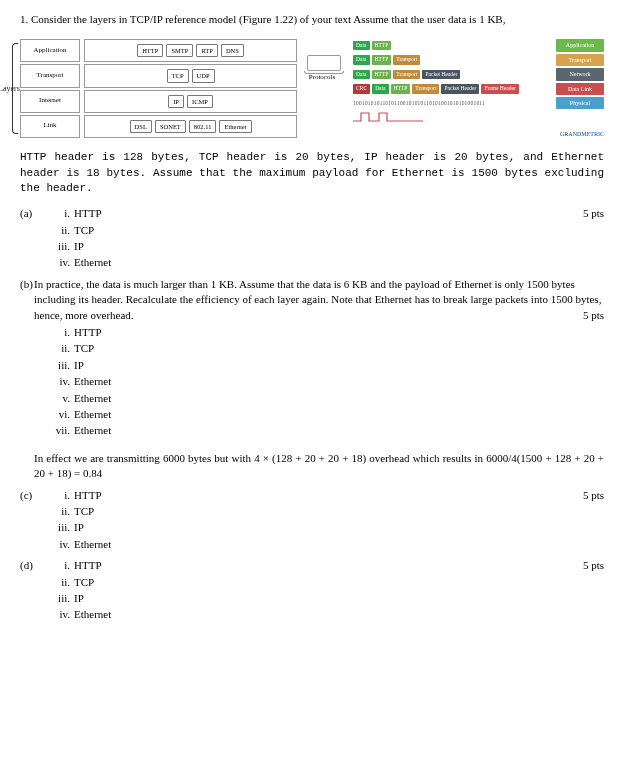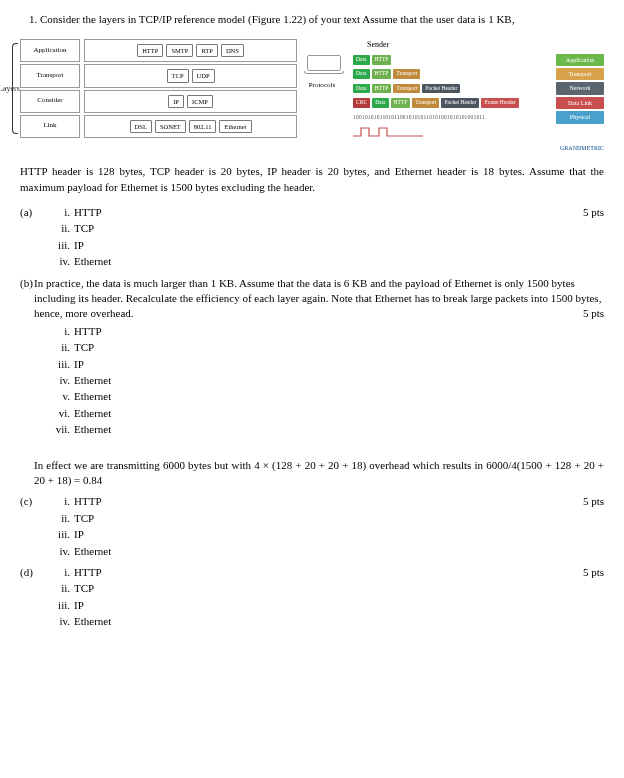--- a/index.html
+++ b/index.html
@@ -5,21 +5,21 @@
     * { box-sizing: border-box; margin: 0; padding: 0; }
     body {
       font-family: "Times New Roman", serif;
       font-size: 11px;
       color: #000;
       background: #fff;
       width: 624px;
       padding: 12px 20px;
       line-height: 1.4;
     }
-    .question-intro { margin-bottom: 12px; margin-left: 9px; }
+    .question-intro { margin-bottom: 12px; }
     .q-num { display: inline; }
     .figure-row { display: flex; gap: 10px; margin: 8px 0 12px 0; align-items: flex-start; }
     .left-diagram { position: relative; width: 280px; }
     .layers-label {
       position: absolute; left: -22px; top: 50%; transform: translateY(-50%);
       font-size: 8px; color: #222;
     }
     .brace {
       position: absolute; left: -8px; top: 4px; bottom: 4px;
       border-left: 1px solid #333;
@@ -50,21 +50,21 @@
     }
     .proto-row { display: flex; gap: 3px; justify-content: center; }
     .proto-box {
       border: 1px solid #777;
       font-size: 6.5px;
       padding: 1px 4px;
       background: #fff;
       border-radius: 1px;
     }
     .protocols-label {
-      position: absolute; right: -38px; top: 42px; font-size: 7px;
+      position: absolute; right: -38px; top: 34px; font-size: 7px;
     }
     .right-diagram {
       width: 300px;
       position: relative;
     }
     .sender-label { font-size: 8px; margin-bottom: 3px; margin-left: 60px; }
     .laptop {
       position: absolute; left: 0; top: 16px;
       width: 34px; height: 24px;
     }
@@ -84,33 +84,34 @@
     .chip-trans { background: #d7a24a; }
     .chip-net { background: #5a6570; }
     .chip-link { background: #c94f4f; }
     .chip-phys { background: #4aa0cc; }
     .bits { font-size: 5.5px; color: #555; letter-spacing: 0.2px; margin: 2px 0 0 0; }
     .signal-svg { margin-left: 46px; }
     .logo { font-size: 6px; color: #0a4f8a; text-align: right; margin-top: 2px; }
     .opentext {
       margin: 10px 0;
       text-align: justify;
+      font-family: Liberation Mono, monospace;
     }
     .part {
       margin: 6px 0 2px 14px;
       position: relative;
     }
     .part-letter {
       position: absolute; left: -14px; top: 0;
     }
     .pts { float: right; text-align: center; }
     .sublist { margin: 2px 0 6px 30px; }
     .sub-item { margin: 1px 0; display: flex; gap: 4px; }
     .roman { width: 20px; text-align: right; }
-    .calc-note { margin: 20px 0 6px 14px; text-align: justify; }
+    .calc-note { margin: 12px 0 6px 14px; text-align: justify; }
     .segrow-left { display: flex; gap: 2px; }
   </style>
 </head>
 <body>
 
 <div class="question-intro">
   <span class="q-num">1.</span>
   <span>Consider the layers in TCP/IP reference model (Figure 1.22) of your text Assume that the user data is 1 KB,</span>
 </div>
 
@@ -132,21 +133,21 @@
       </div>
 
       <div class="layer-label-cell">Transport</div>
       <div class="layer-cell">
         <div class="proto-row">
           <span class="proto-box">TCP</span>
           <span class="proto-box">UDP</span>
         </div>
       </div>
 
-      <div class="layer-label-cell">Consider</div>
+      <div class="layer-label-cell">Internet</div>
       <div class="layer-cell">
         <div class="proto-row">
           <span class="proto-box">IP</span>
           <span class="proto-box">ICMP</span>
         </div>
       </div>
 
       <div class="layer-label-cell">Link</div>
       <div class="layer-cell">
         <div class="proto-row">
@@ -154,21 +155,20 @@
           <span class="proto-box">SONET</span>
           <span class="proto-box">802.11</span>
           <span class="proto-box">Ethernet</span>
         </div>
       </div>
     </div>
     <div class="protocols-label">Protocols</div>
   </div>
 
   <div class="right-diagram">
-    <div class="sender-label">Sender</div>
     <div class="laptop">
       <div class="laptop-screen"></div>
       <div class="laptop-base"></div>
     </div>
     <div class="stack-box">
       <div class="stack-row">
         <div class="segrow-left">
           <span class="seg seg-data">Data</span>
           <span class="seg seg-http">HTTP</span>
         </div>

